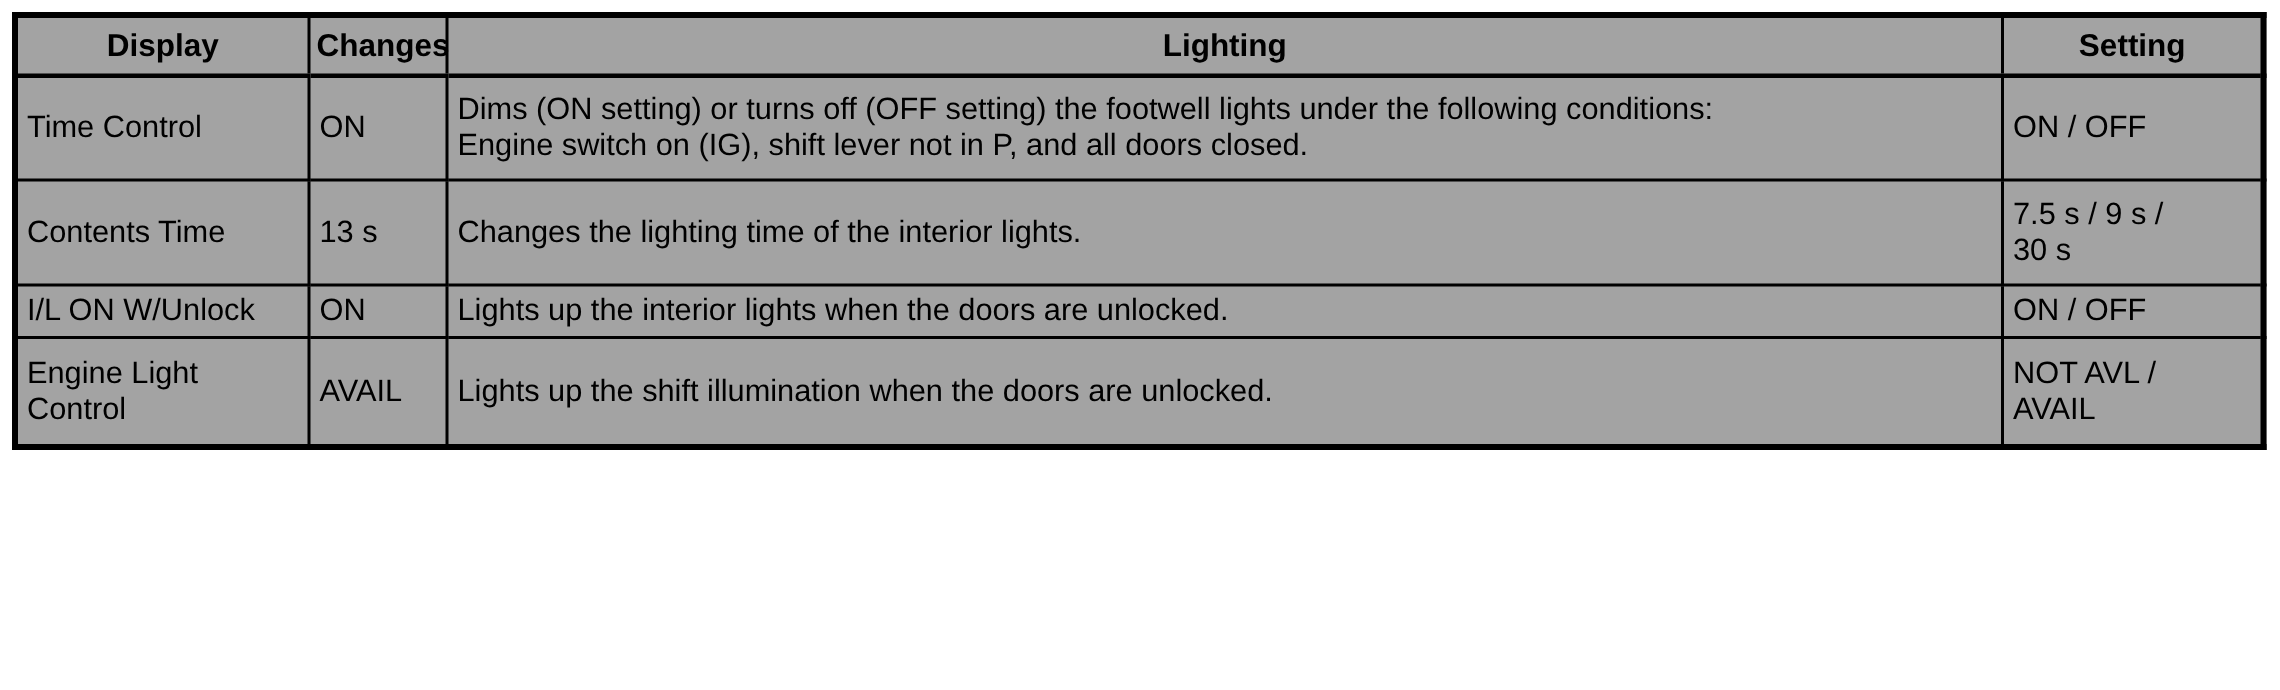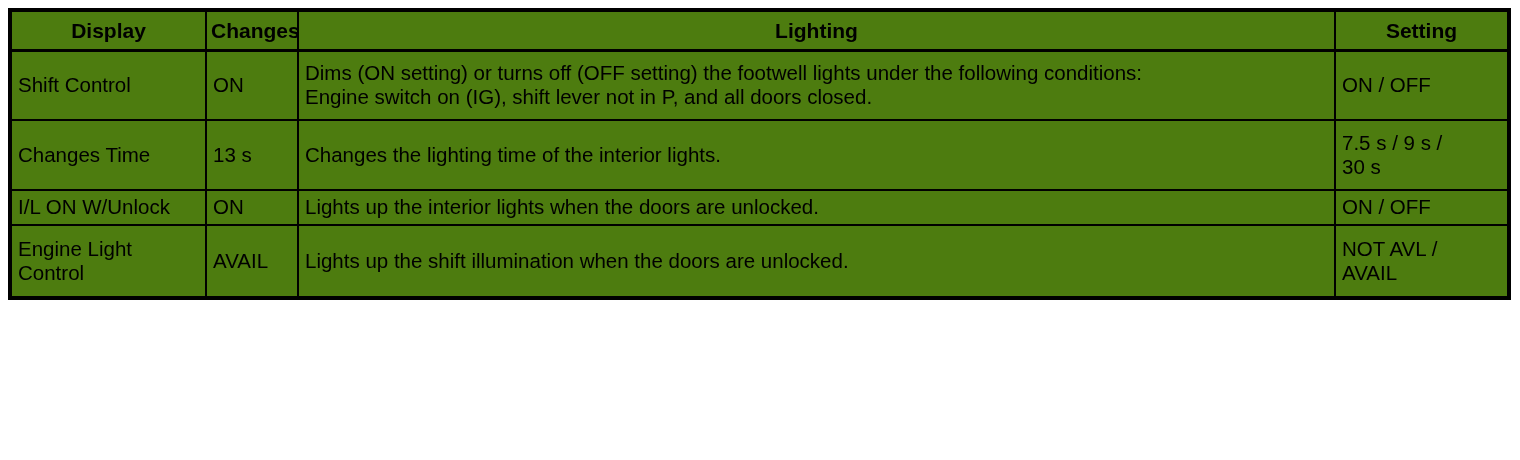--- a/index.html
+++ b/index.html
@@ -13,21 +13,21 @@
   }
   .page {
     position: absolute;
     left: 8px;
     top: 8px;
   }
   table.settings-table {
     border-collapse: collapse;
     table-layout: fixed;
     width: 1499px;
-    background: #4d7c0f;
+    background: #a3a3a3;
   }
   table.settings-table col.c-display  { width: 196px; }
   table.settings-table col.c-default  { width: 92px; }
   table.settings-table col.c-contents { width: 1037px; }
   table.settings-table col.c-setting  { width: 174px; }
 
   table.settings-table {
     border: 4px solid #000000;
   }
   table.settings-table th {
@@ -72,28 +72,28 @@
     <thead>
       <tr class="row-header">
         <th>Display</th>
         <th>Changes</th>
         <th>Lighting</th>
         <th>Setting</th>
       </tr>
     </thead>
     <tbody>
       <tr class="row-2">
-        <td>Shift Control</td>
+        <td>Time Control</td>
         <td>ON</td>
         <td>Dims (ON setting) or turns off (OFF setting) the footwell lights under the following conditions:
 Engine switch on (IG), shift lever not in P, and all doors closed.</td>
         <td>ON / OFF</td>
       </tr>
       <tr class="row-4">
-        <td>Changes Time</td>
+        <td>Contents Time</td>
         <td>13 s</td>
         <td>Changes the lighting time of the interior lights.</td>
         <td>7.5 s / 9 s /
 30 s</td>
       </tr>
       <tr class="row-5">
         <td>I/L ON W/Unlock</td>
         <td>ON</td>
         <td>Lights up the interior lights when the doors are unlocked.</td>
         <td>ON / OFF</td>

